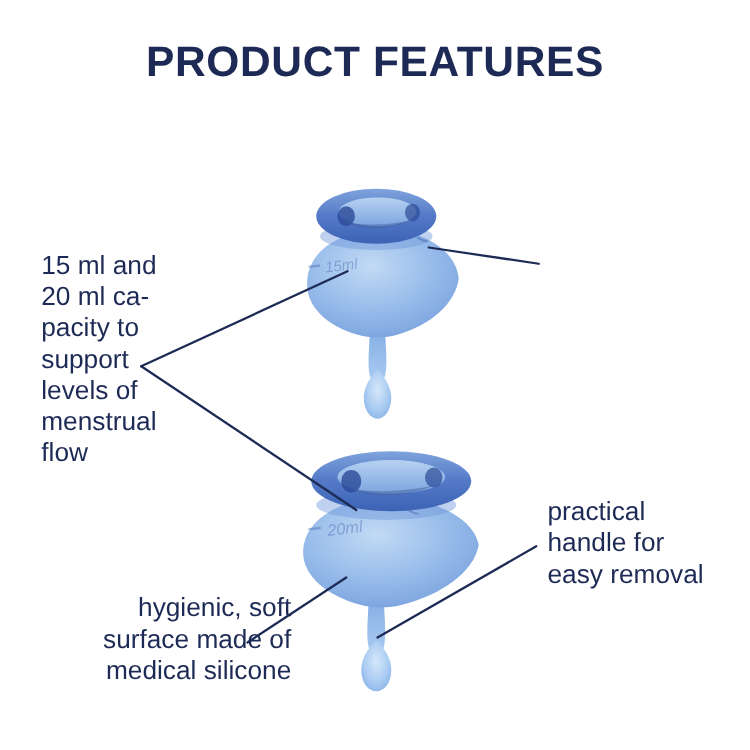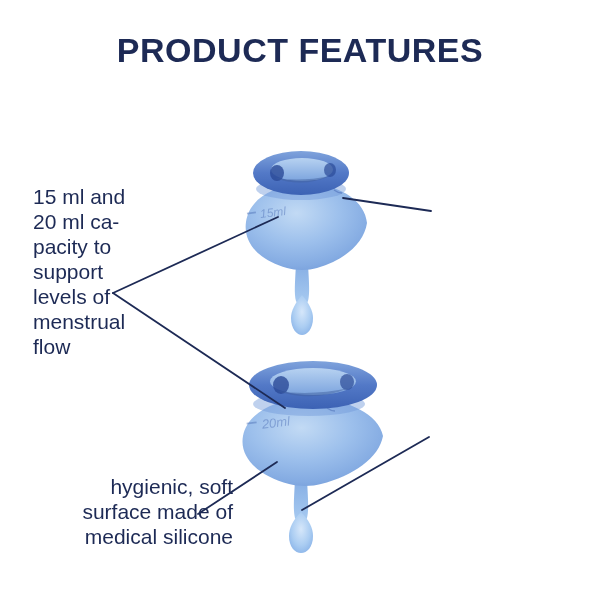--- a/index.html
+++ b/index.html
@@ -24,21 +24,21 @@
     color: #1d2a55;
   }
   .callout {
     position: absolute;
     font-size: 21px;
     line-height: 25px;
     font-weight: 500;
     color: #1d2a55;
     white-space: pre-line;
   }
-  .callout.capacity { left: 33px;  top: 184px; width: 150px; }
+  .callout.capacity { left: 33px;  top: 200px; width: 150px; }
   .callout.leak     { left: 440px; top: 172px; width: 160px; }
   .callout.handle   { left: 438px; top: 397px; width: 160px; }
   .callout.surface  { left: 33px;  top: 474px; width: 200px; text-align: right; }
   .cup { position: absolute; }
   .cup.small { left: 237px; top: 148px; width: 140px; height: 190px; }
   .cup.large { left: 235px; top: 358px; width: 156px; height: 200px; }
   .lines {
     position: absolute;
     left: 0; top: 0;
     width: 600px; height: 600px;
@@ -150,20 +150,23 @@
     </g>
   </svg>
 
   <div class="callout capacity">15 ml and
 20 ml ca-
 pacity to
 support
 levels of
 menstrual
 flow</div>
+  <div class="callout handle">practical
+handle for
+easy removal</div>
   <div class="callout surface">hygienic, soft
 surface made of
 medical silicone</div>
 
   <svg class="lines" viewBox="0 0 600 600">
     <g stroke="#1d2a55" stroke-width="1.8" stroke-linecap="round" fill="none">
       <path d="M 113,293 L 278,217"></path>
       <path d="M 113,293 L 285,408"></path>
       <path d="M 343,198 L 431,211"></path>
       <path d="M 198,514 L 277,462"></path>

